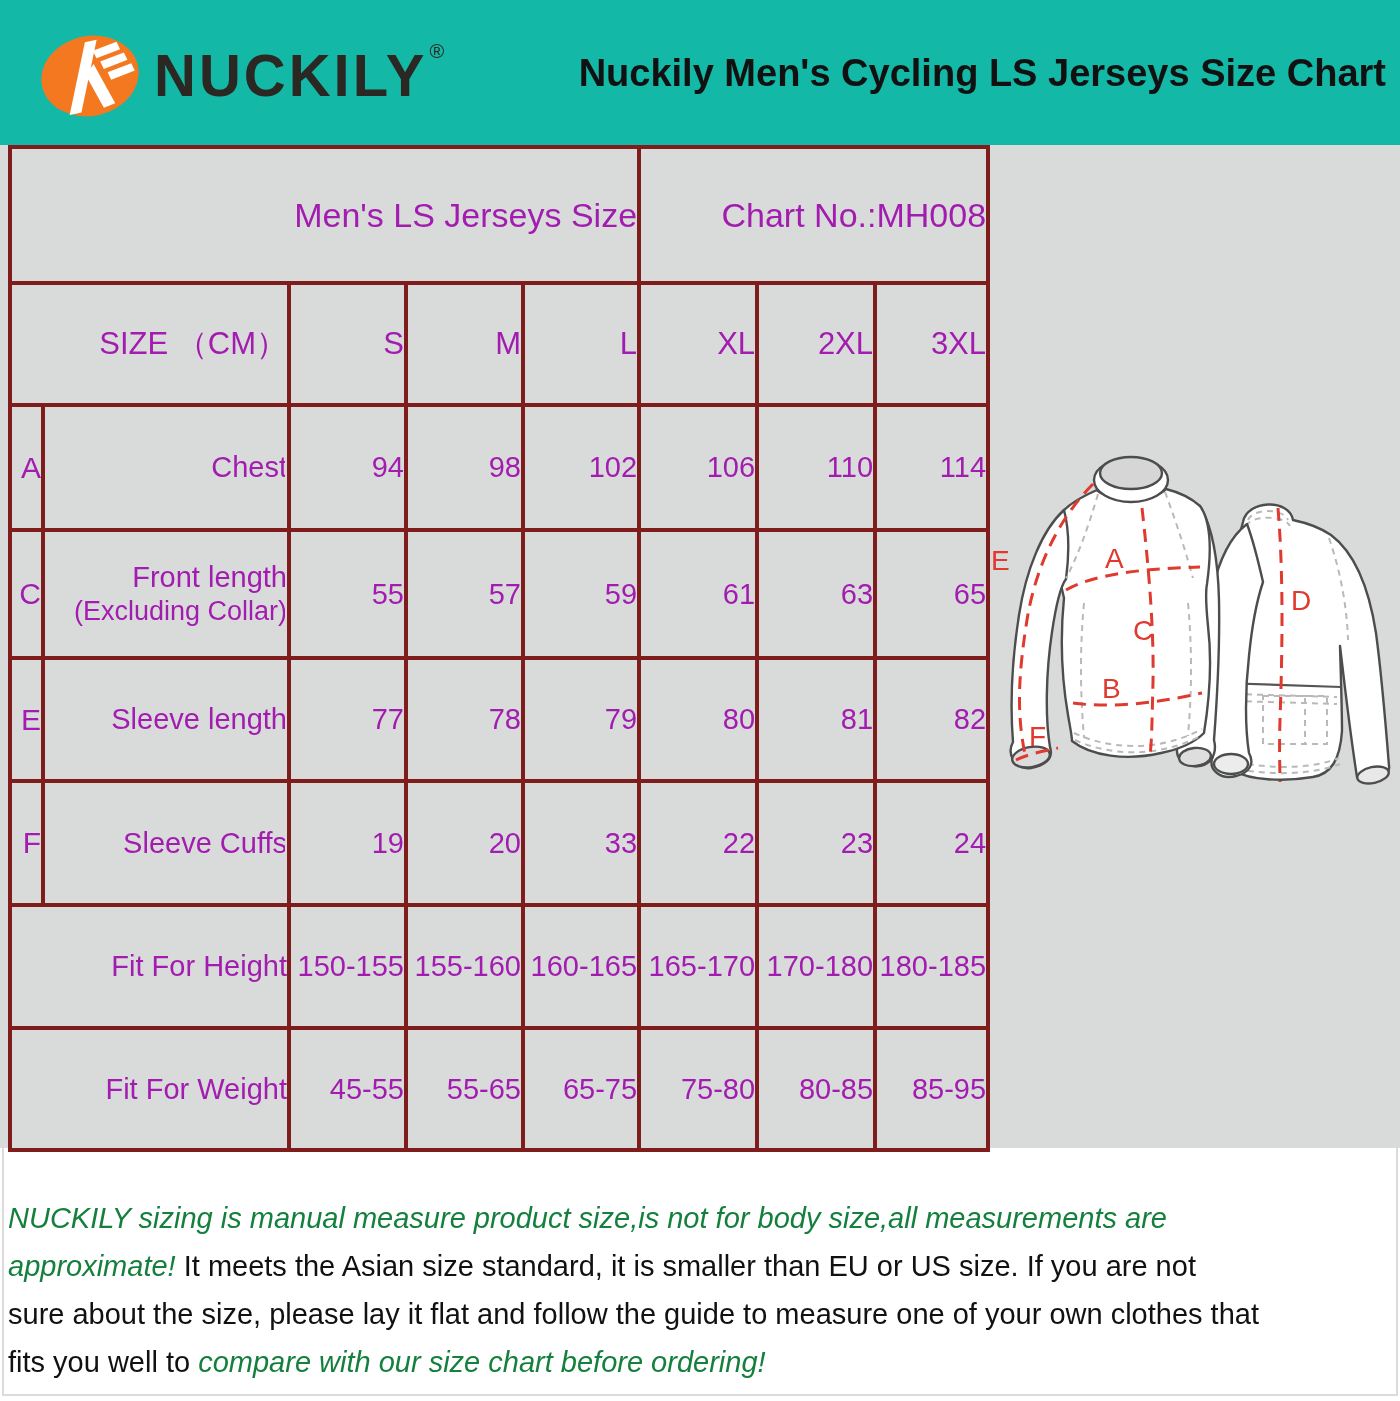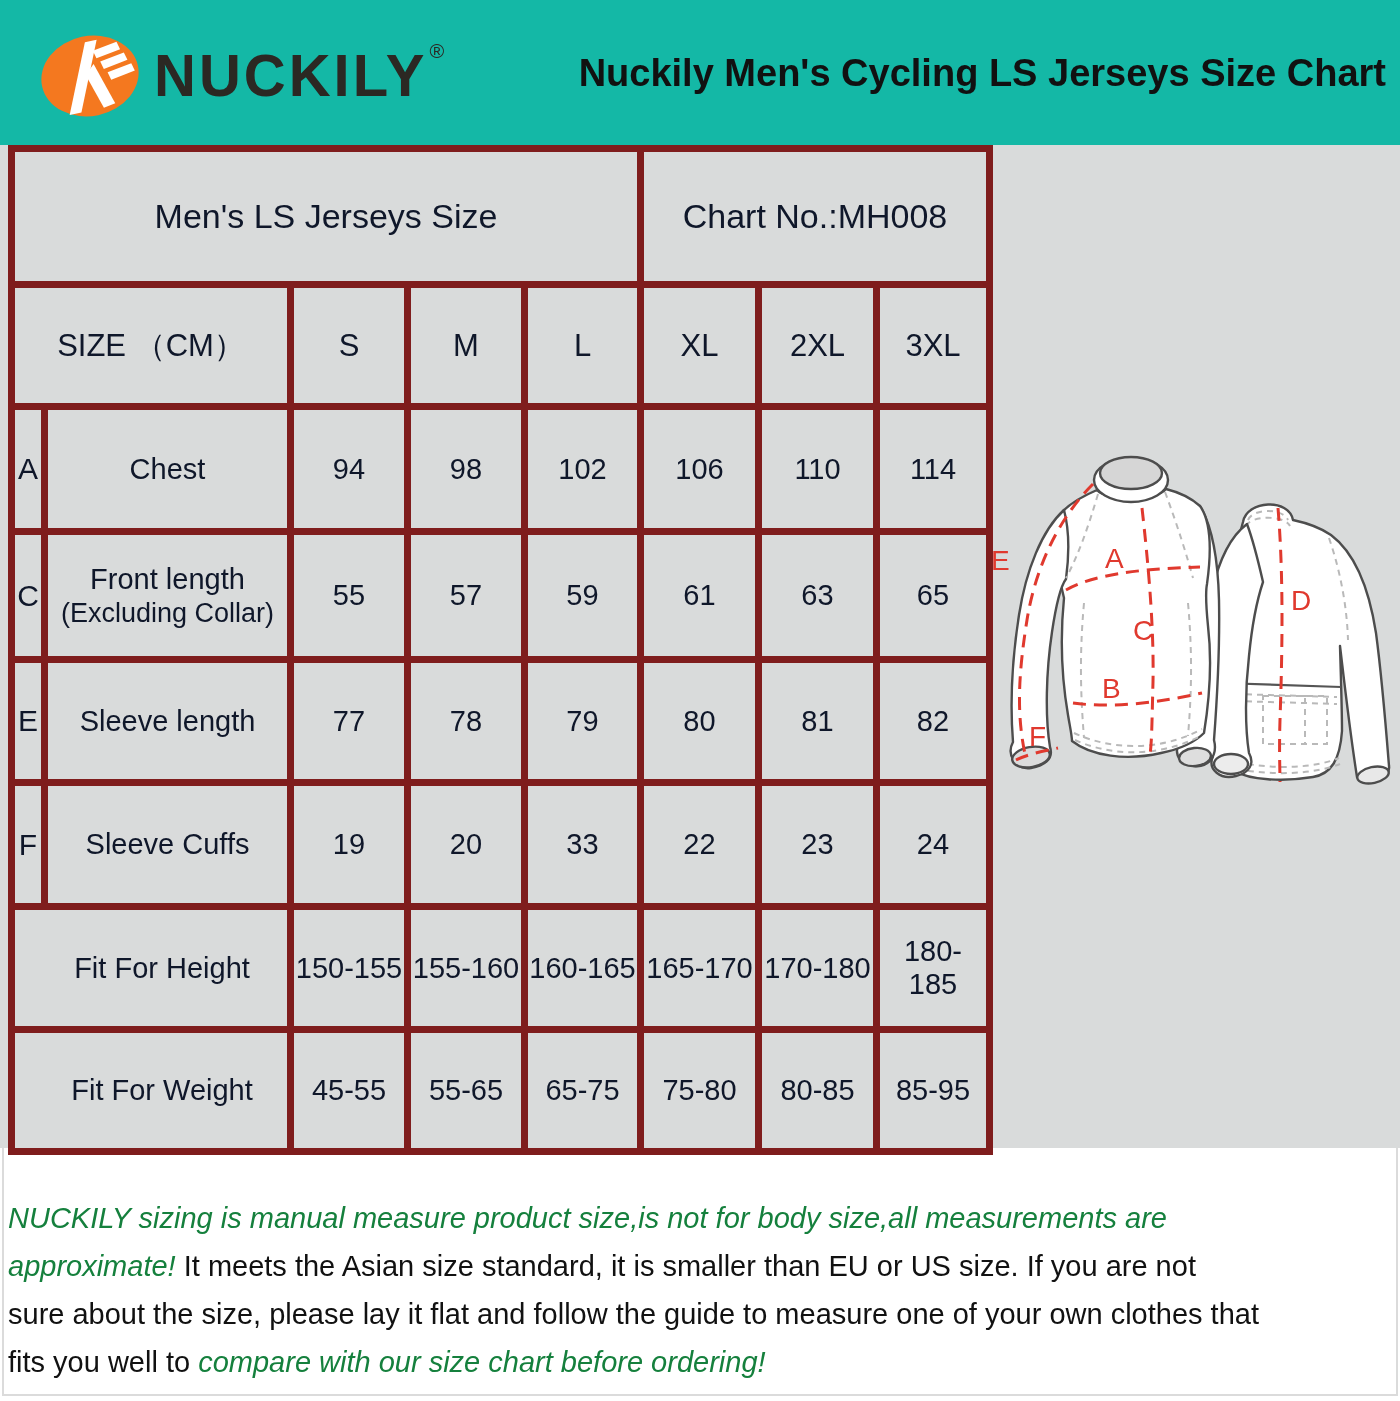--- a/index.html
+++ b/index.html
@@ -10,21 +10,21 @@
   
   .topbar { position:absolute; left:0; top:0; width:1400px; height:145px; background:#14b8a6; }
   .logo { position:absolute; left:38px; top:28px; height:95px; display:flex; align-items:center; }
   .logo-word { font-size:58px; font-weight:bold; letter-spacing:3px; color:#2b2823; margin-left:12px; transform:scaleY(1.02); }
   .logo-reg { font-size:20px; color:#2b2823; vertical-align:super; position:relative; top:-24px; left:2px; font-weight:normal; }
   .page-title { position:absolute; right:14px; top:52px; font-size:38px; font-weight:bold; color:#111111; white-space:nowrap; }
 
   
   .band { position:absolute; left:0; top:145px; width:1400px; height:1003px; background:#d9dbdb; }
   table.size-table { position:absolute; left:8px; top:145px; width:978px; border-collapse:collapse; table-layout:fixed; }
-  .size-table td { border:7px solid #7f1d1d; text-align:center; vertical-align:middle; color:#0f172a; padding:0; overflow:hidden; }
+  .size-table td { border:4px solid #7f1d1d; text-align:right; vertical-align:middle; color:#a21caf; padding:0; overflow:hidden; }
   .size-table .th-big { font-size:34px; }
   .size-table .size-lbl { font-size:31px; }
   .size-table .size-col { font-size:31px; }
   .size-table .letter { font-size:30px; }
   .size-table .rlabel { font-size:29px;border-radius:23px; }
   .size-table .rlabel .sub { font-size:27px; margin-top:2px; }
   .size-table .val { font-size:29px; }
   .size-table .fit-lbl { font-size:29px; padding-left:22px; }
 
   

